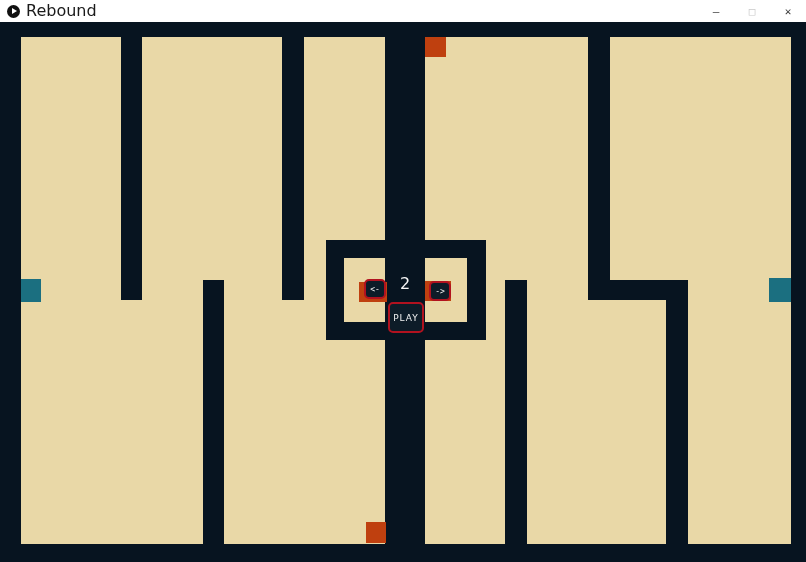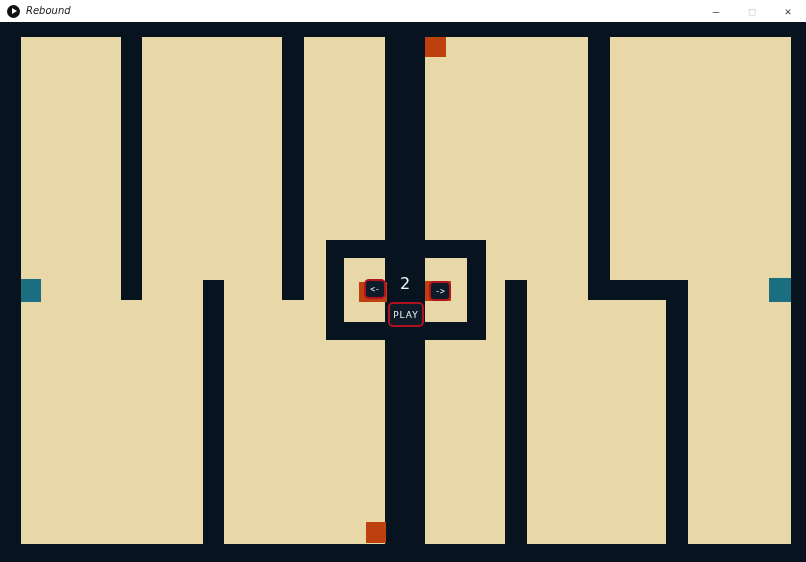--- a/index.html
+++ b/index.html
@@ -17,21 +17,21 @@
   .app-icon{
     width:13px;height:13px;border-radius:50%;background:#111;
     display:inline-flex;align-items:center;justify-content:center;
     margin-right:6px;flex:0 0 auto;
   }
   .app-icon span{
     width:0;height:0;border-style:solid;
     border-width:3px 0 3px 5px;border-color:transparent transparent transparent #fff;
     margin-left:1px;
   }
-  .win-title{font-size:10px;color:#1a1a1a;line-height:22px;font-style:italic;}
+  .win-title{font-size:16px;color:#1a1a1a;line-height:22px;}
   .win-controls{
     margin-left:auto;display:flex;height:22px;align-items:center;
   }
   .win-btn{
     width:36px;height:22px;display:flex;align-items:center;justify-content:center;
     font-size:11px;color:#3c3c3c;cursor:default;
     font-family:"DejaVu Sans Mono", monospace;
   }
   .win-btn.disabled{color:#c9c9c9;}
   
@@ -49,21 +49,21 @@
     position:absolute;box-sizing:border-box;
     background:var(--btnfill,#0d1c28);
     border:2px solid var(--red,#b1121f);
     border-radius:5px;color:#f2f2f2;
     display:flex;align-items:center;justify-content:center;
     font-family:"DejaVu Sans Mono", monospace;
     padding:0;cursor:pointer;
   }
   #btn-prev{left:364px;top:257px;width:22px;height:20px;font-size:8px;}
   #btn-next{left:429px;top:259px;width:22px;height:20px;font-size:8px;}
-  #btn-play{left:388px;top:280px;width:36px;height:25px;font-size:9px;letter-spacing:1px;
+  #btn-play{left:388px;top:280px;width:36px;height:31px;font-size:9px;letter-spacing:1px;
             font-family:"DejaVu Sans", sans-serif;}
   #level-num{
     position:absolute;left:390px;top:252px;width:30px;height:20px;
     color:#f5f5f5;font-size:16px;text-align:center;line-height:20px;
     font-family:"DejaVu Sans", sans-serif;
   }
 </style>
 </head>
 <body>
 

